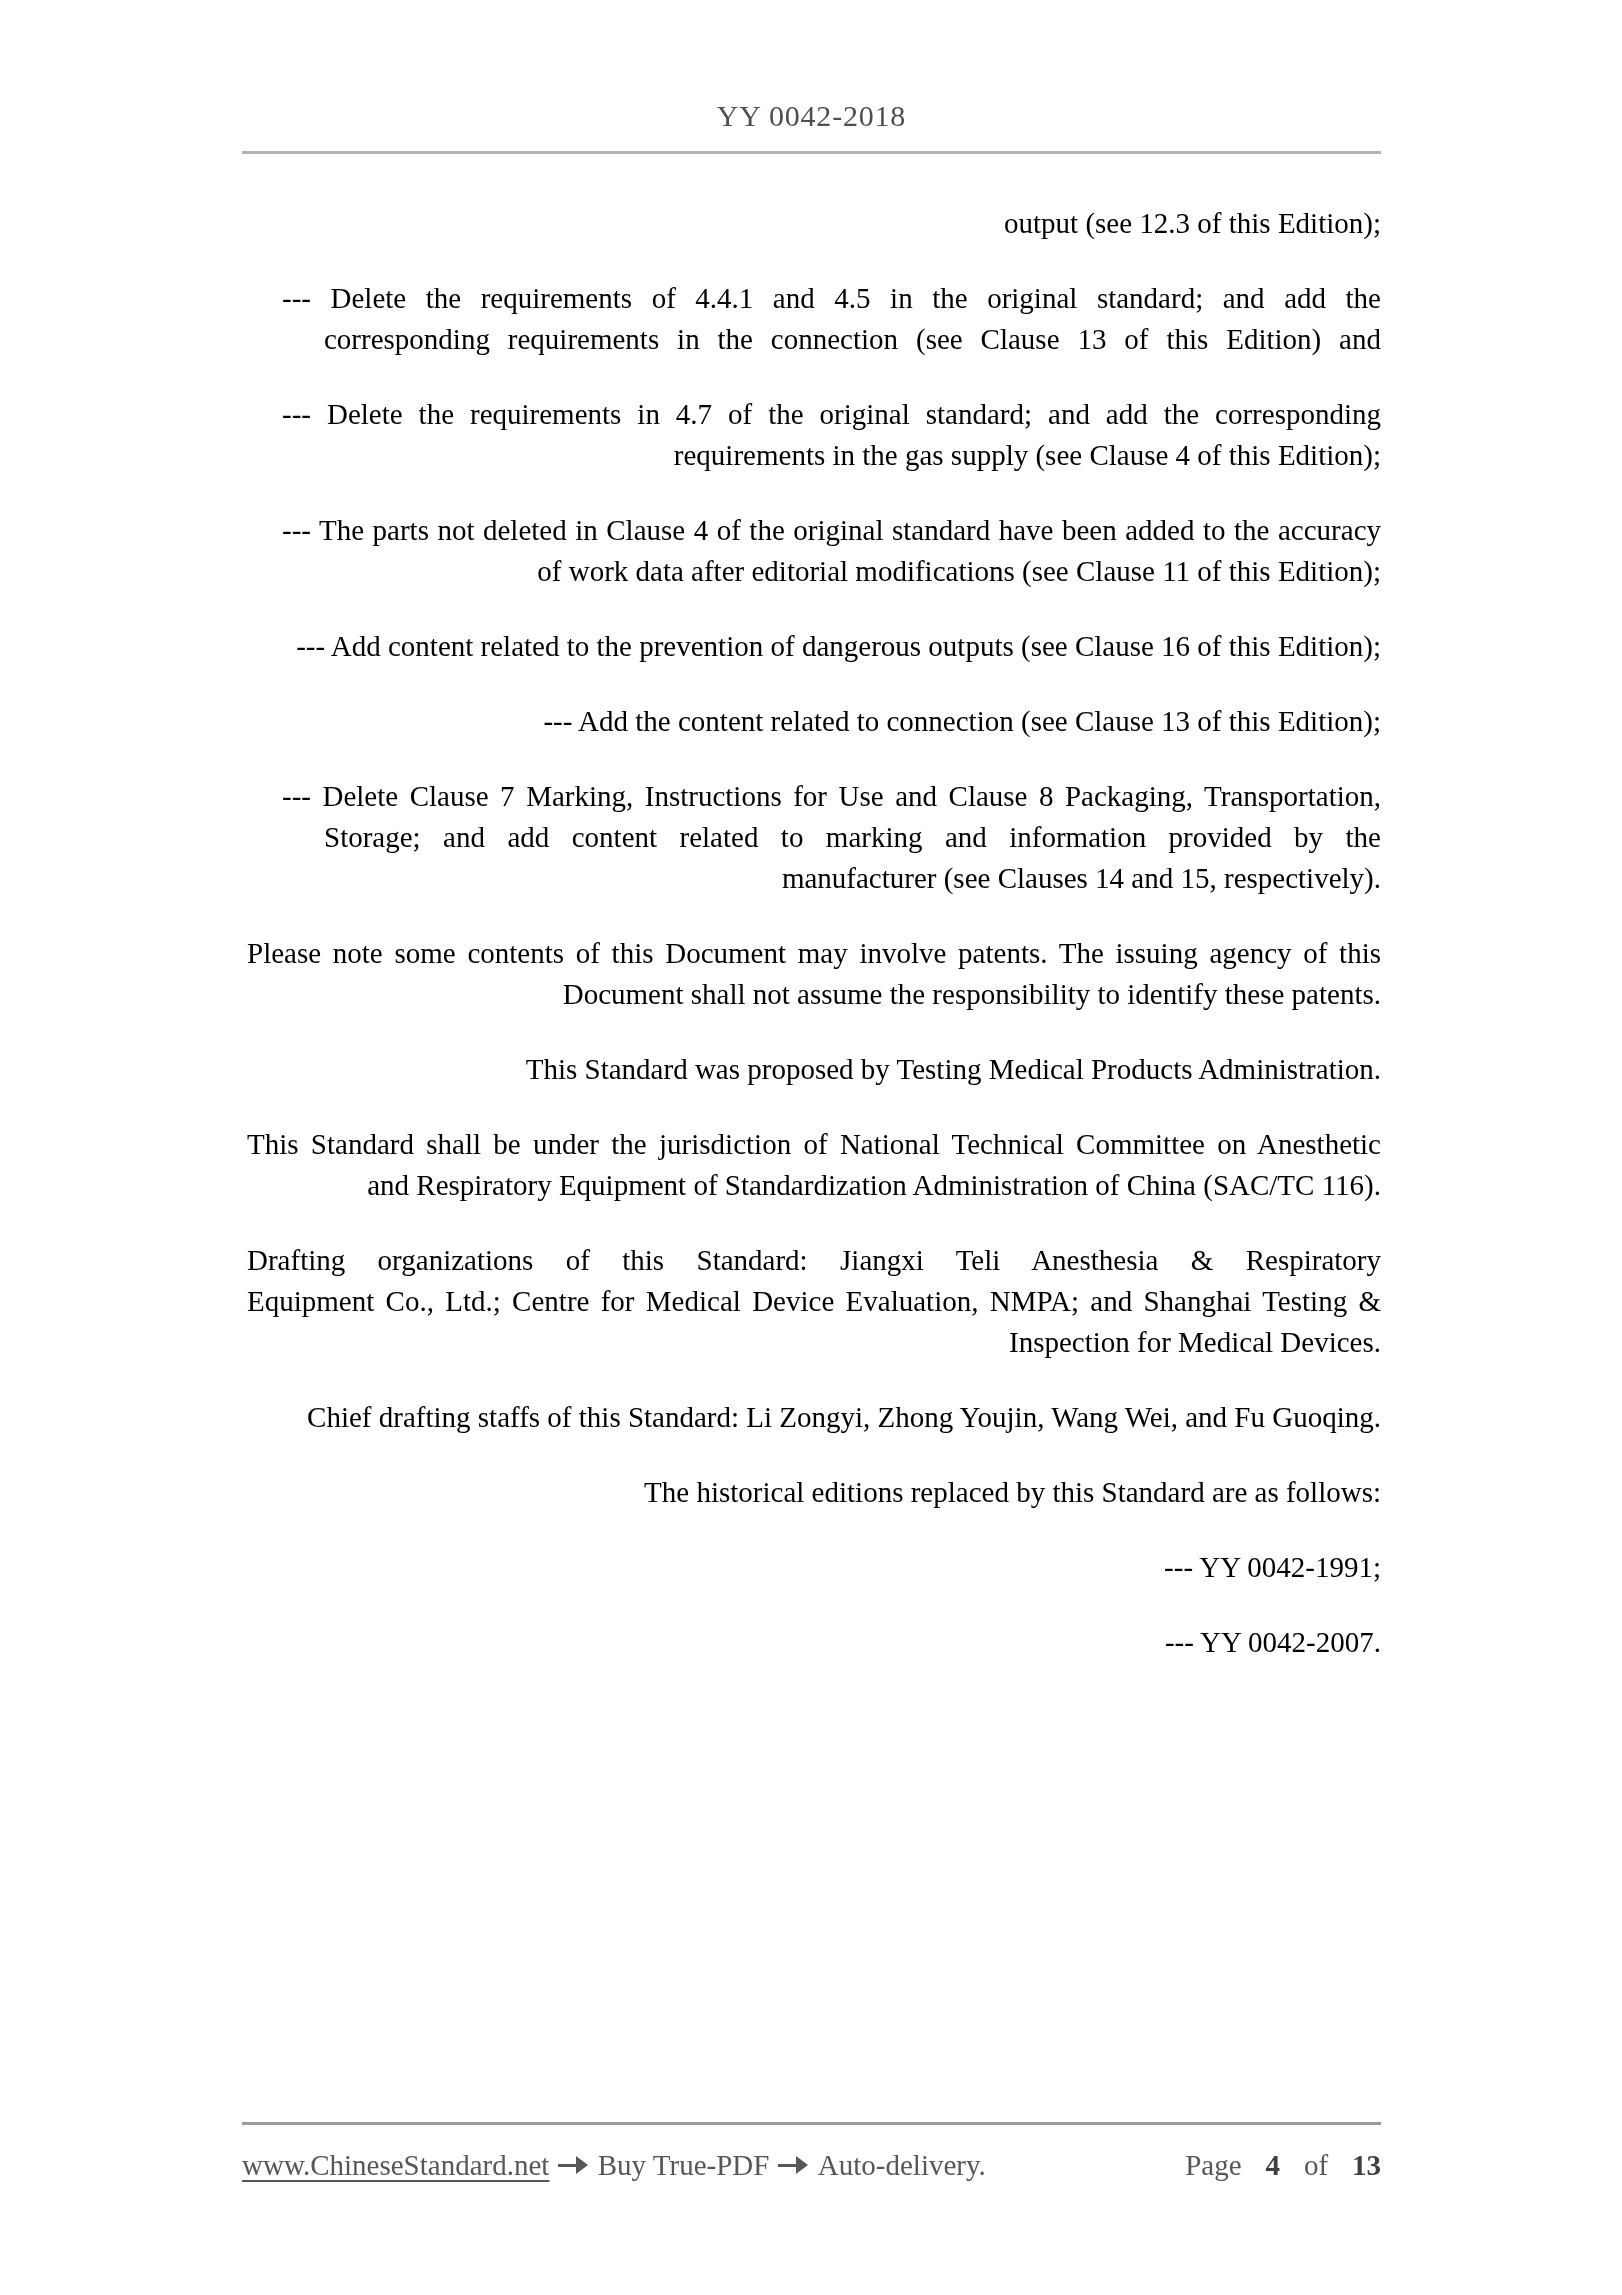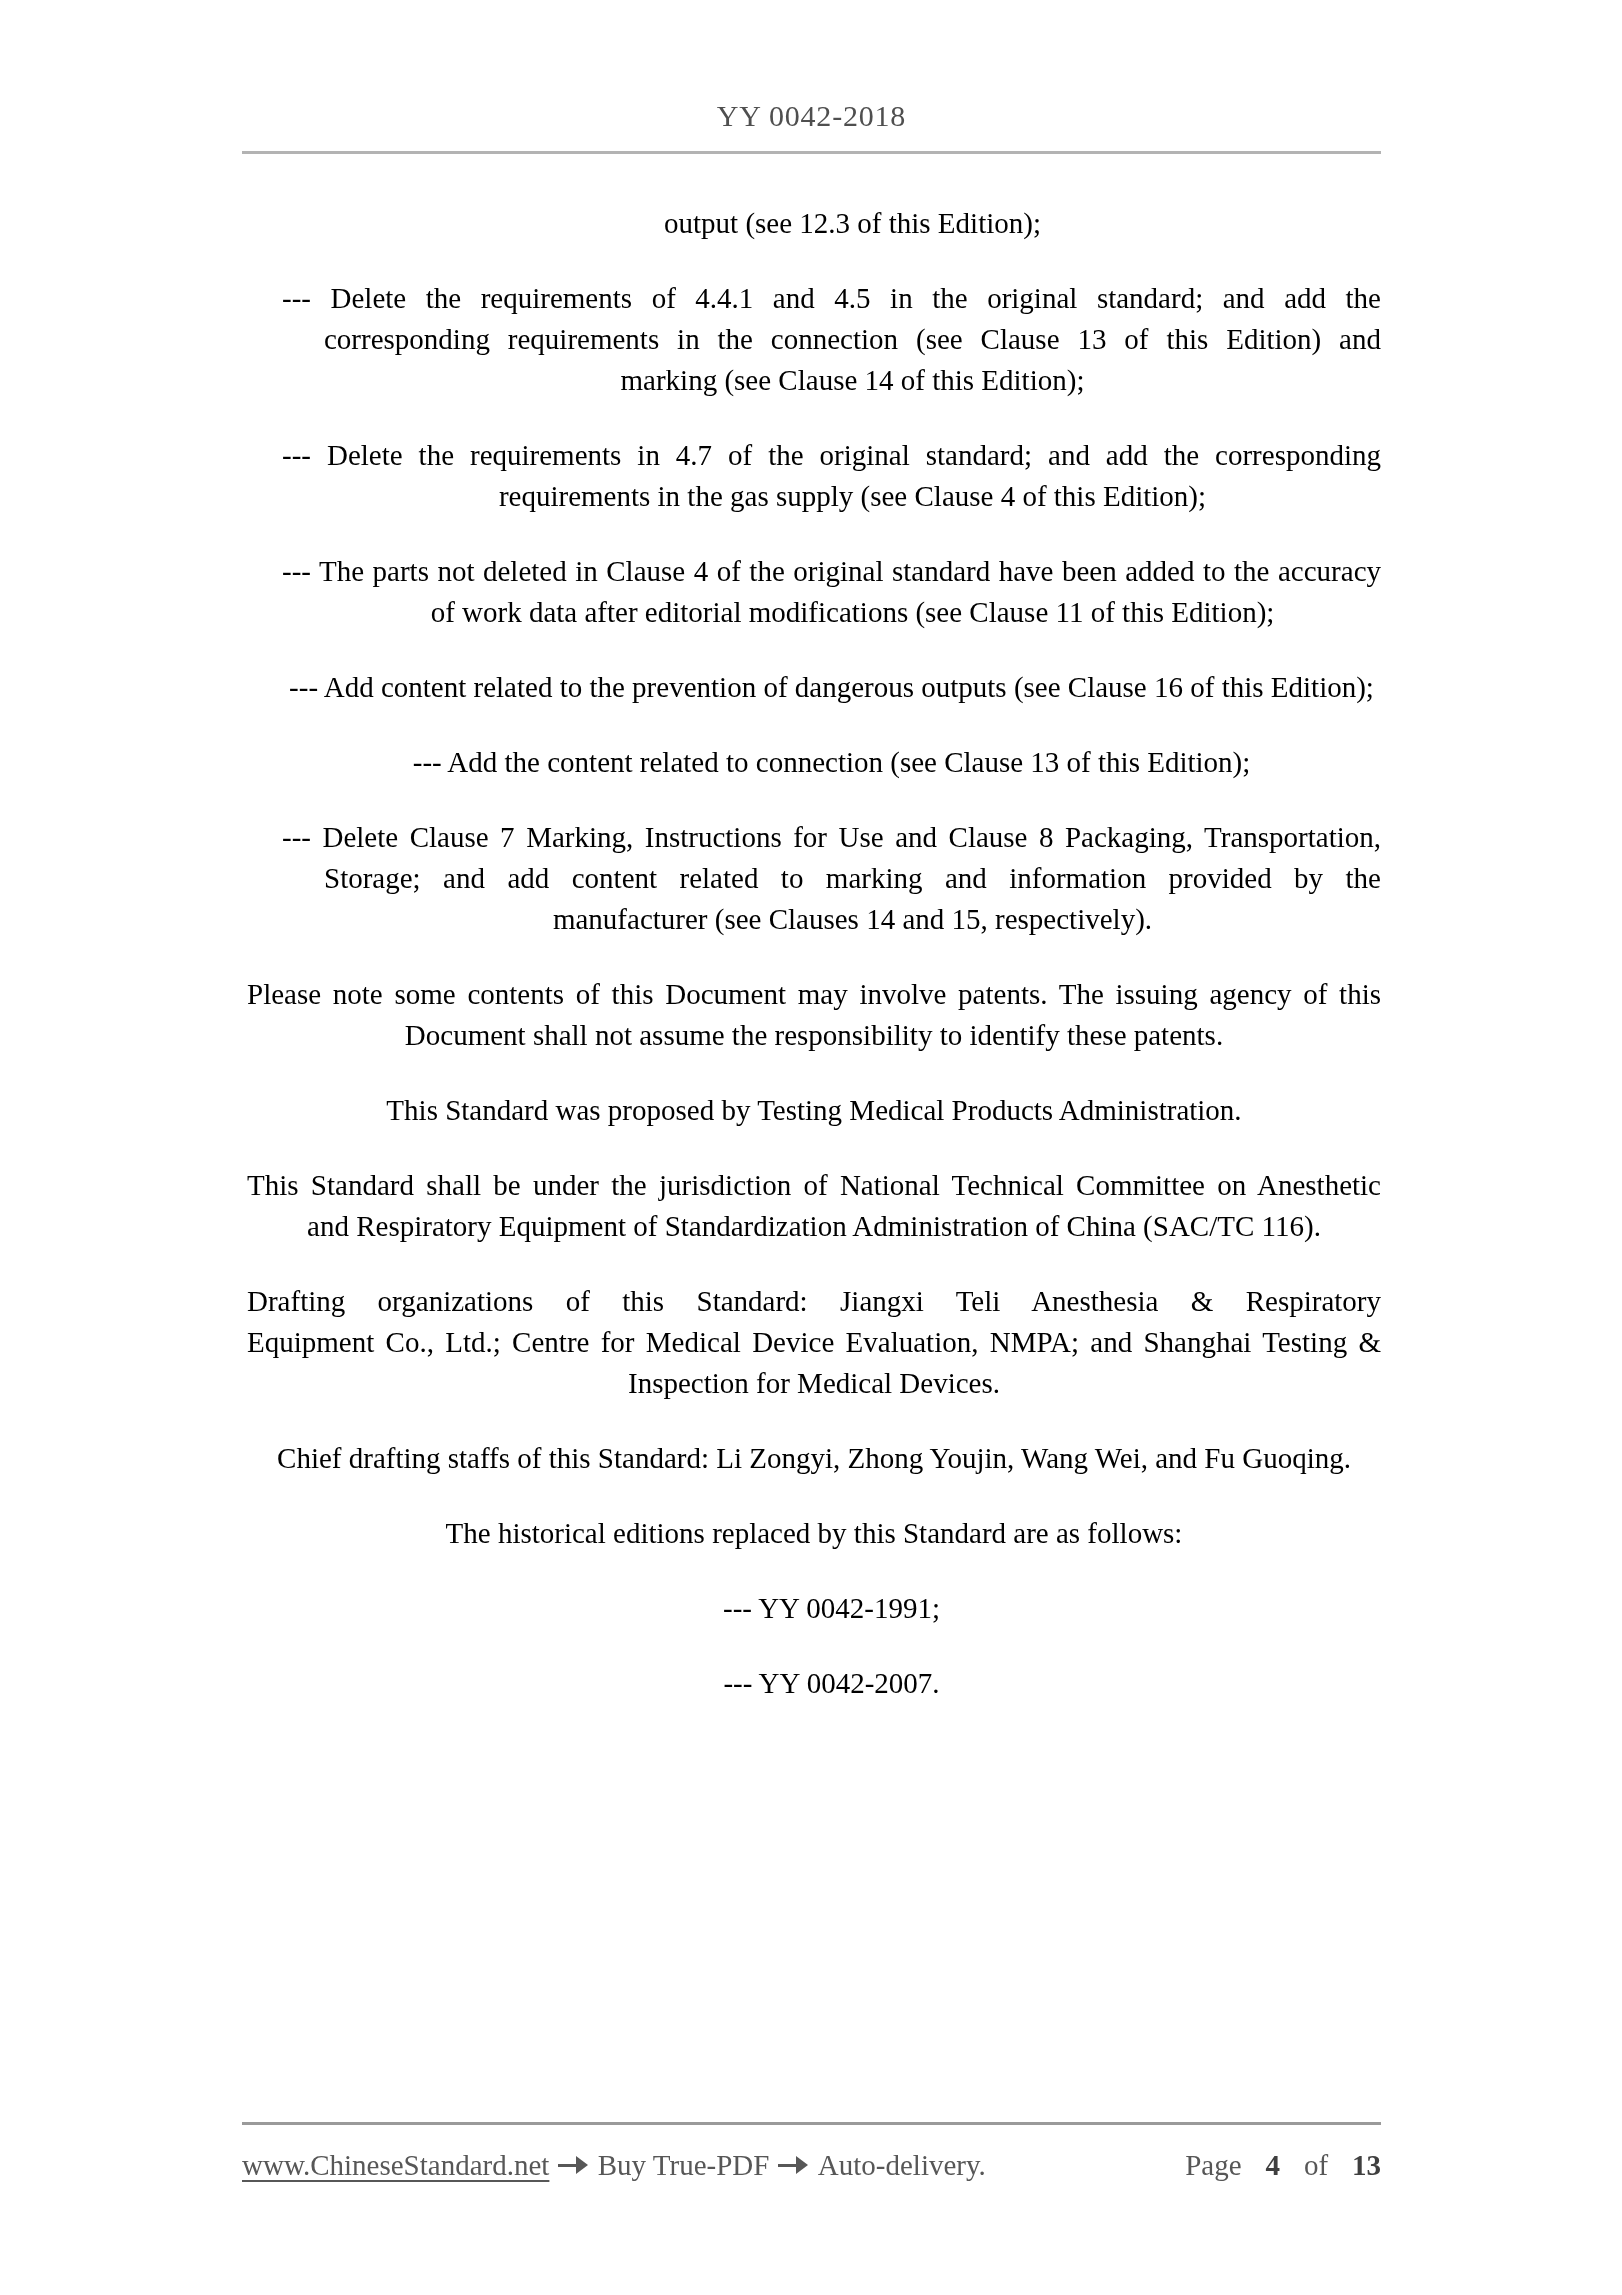--- a/index.html
+++ b/index.html
@@ -44,21 +44,21 @@
     top: 203px;
     left: 247px;
     width: 1134px;
     font-size: 29px;
     color: #000000;
   }
   .para { margin: 0 0 34px 0; }
   .para:last-child { margin-bottom: 1px; }
   .line {
     line-height: 41px;
-    text-align: center;
+    text-align: right;
     white-space: normal;
   }
   .line.fill {
     text-align: justify;
     text-align-last: justify;
     -moz-text-align-last: justify;
   }
   .line.hang-first { padding-left: 35px; }
   .line.hang-cont  { padding-left: 77px; }
 
@@ -132,21 +132,20 @@
   <div class="header-title">YY 0042-2018</div>
   <div class="header-rule"></div>
 
   <div class="content" id="content">
       <div class="para continuation">
         <div class="line hang-cont">output (see 12.3 of this Edition);</div>
       </div>
       <div class="para bullet">
         <div class="line fill hang-first">--- Delete the requirements of 4.4.1 and 4.5 in the original standard; and add the</div>
         <div class="line fill hang-cont">corresponding requirements in the connection (see Clause 13 of this Edition) and</div>
-        <div class="line hang-cont">marking (see Clause 14 of this Edition);</div>
       </div>
       <div class="para bullet">
         <div class="line fill hang-first">--- Delete the requirements in 4.7 of the original standard; and add the corresponding</div>
         <div class="line hang-cont">requirements in the gas supply (see Clause 4 of this Edition);</div>
       </div>
       <div class="para bullet">
         <div class="line fill hang-first">--- The parts not deleted in Clause 4 of the original standard have been added to the accuracy</div>
         <div class="line hang-cont">of work data after editorial modifications (see Clause 11 of this Edition);</div>
       </div>
       <div class="para bullet">

